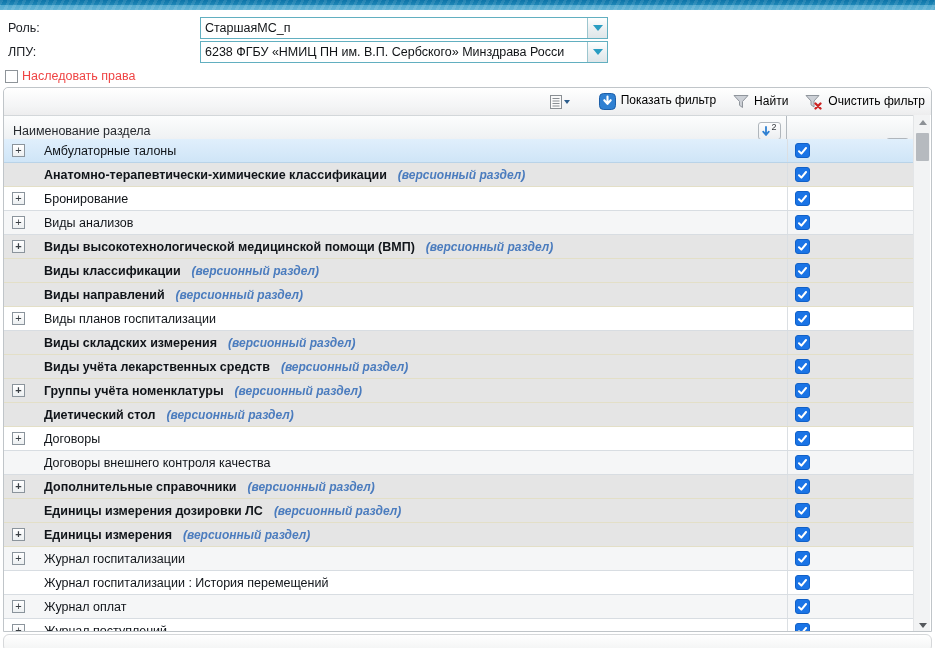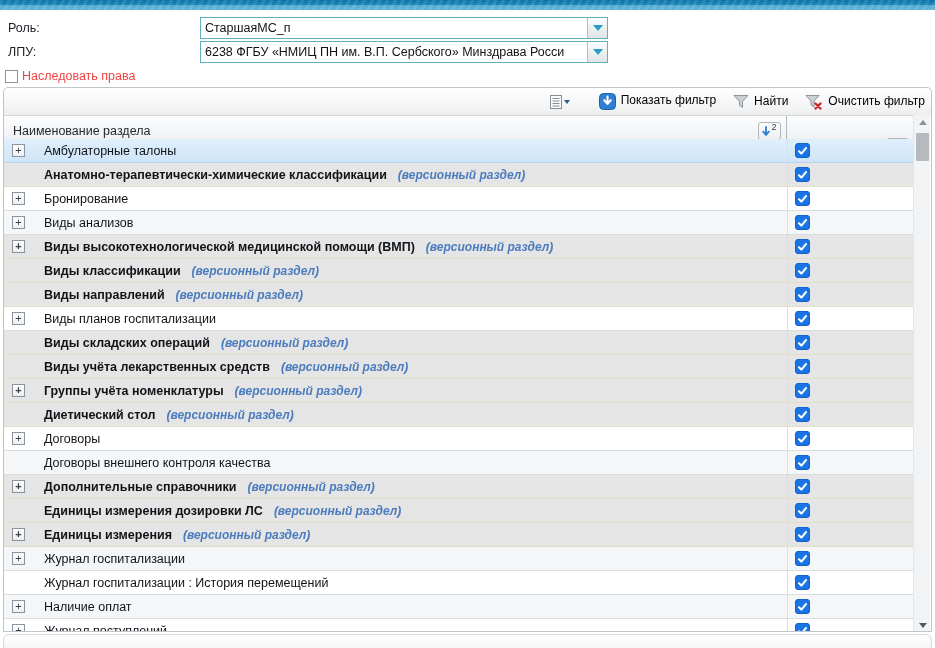--- a/index.html
+++ b/index.html
@@ -320,21 +320,21 @@
         <svg width="9" height="8" viewBox="0 0 9 8">
           <path d="M1 4.2 l2.4 2.4 L8 1" stroke="#ffffff" stroke-width="2" fill="none" stroke-linecap="round" stroke-linejoin="round"></path>
         </svg>
       </div>
     </div>
   </div>
 
   <div class="grid-row bg-versioned">
     <div class="cell-name">
       <div class="expander no-exp">+</div>
-      <span class="row-label">Виды складских операций</span>
+      <span class="row-label">Виды складских измерения</span>
       <span class="versioned-note">(версионный раздел)</span>
     </div>
     <div class="cell-rights">
       <div class="cb-checked">
         <svg width="9" height="8" viewBox="0 0 9 8">
           <path d="M1 4.2 l2.4 2.4 L8 1" stroke="#ffffff" stroke-width="2" fill="none" stroke-linecap="round" stroke-linejoin="round"></path>
         </svg>
       </div>
     </div>
   </div>
@@ -485,21 +485,21 @@
         <svg width="9" height="8" viewBox="0 0 9 8">
           <path d="M1 4.2 l2.4 2.4 L8 1" stroke="#ffffff" stroke-width="2" fill="none" stroke-linecap="round" stroke-linejoin="round"></path>
         </svg>
       </div>
     </div>
   </div>
 
   <div class="grid-row bg-gray">
     <div class="cell-name">
       <div class="expander">+</div>
-      <span class="row-label">Наличие оплат</span>
+      <span class="row-label">Журнал оплат</span>
       <span class="versioned-note"></span>
     </div>
     <div class="cell-rights">
       <div class="cb-checked">
         <svg width="9" height="8" viewBox="0 0 9 8">
           <path d="M1 4.2 l2.4 2.4 L8 1" stroke="#ffffff" stroke-width="2" fill="none" stroke-linecap="round" stroke-linejoin="round"></path>
         </svg>
       </div>
     </div>
   </div>

